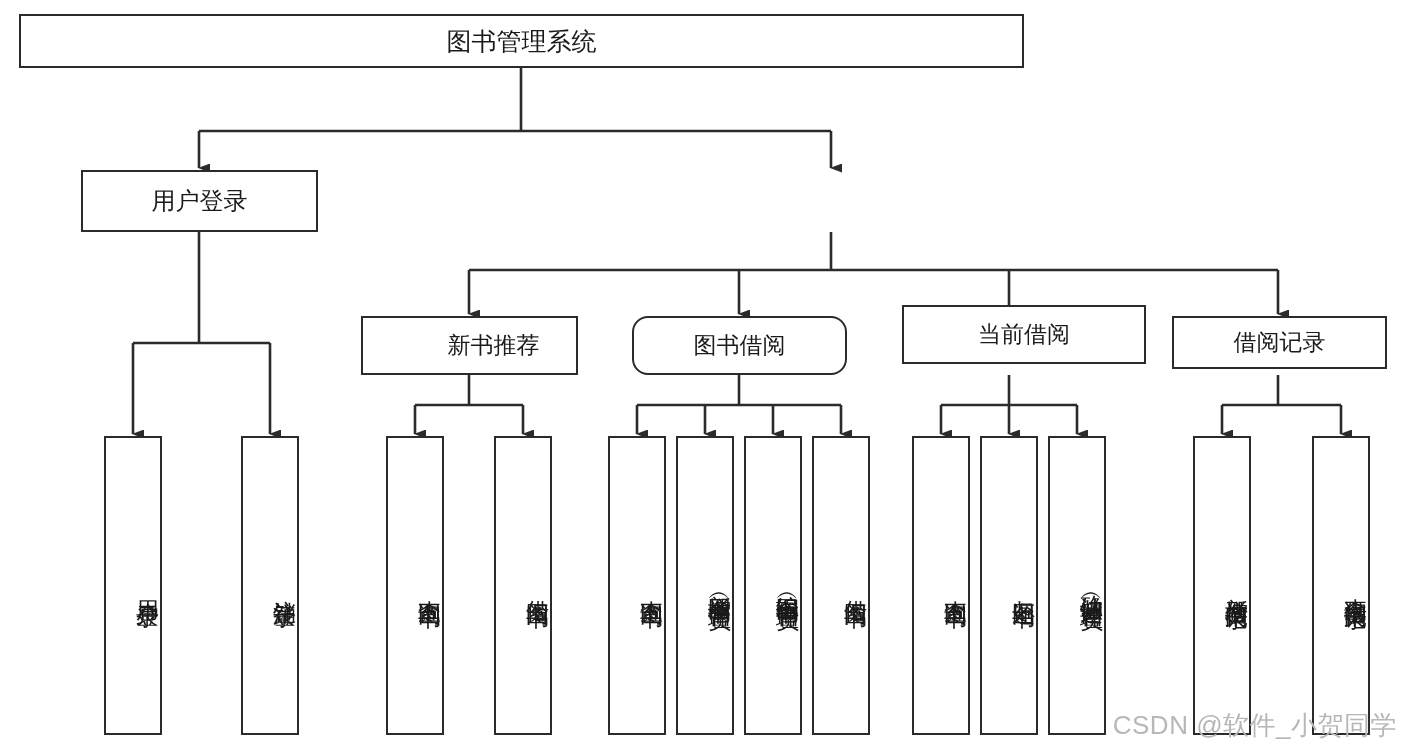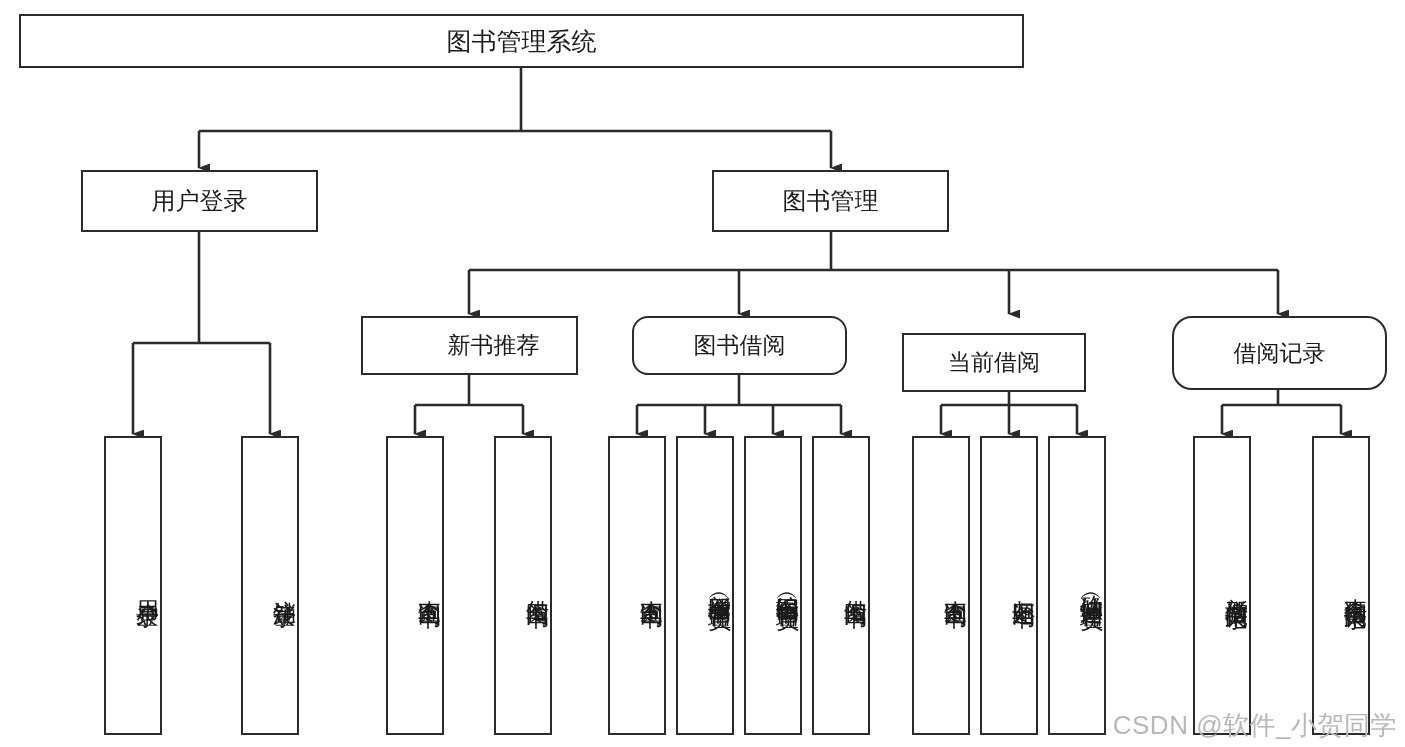--- a/index.html
+++ b/index.html
@@ -118,37 +118,34 @@
   </svg>
 
   <div class="node level0" style="left:19px; top:14px; width:1005px; height:54px;">
     <span class="node-label">图书管理系统</span>
   </div>
 
   <div class="node level1" style="left:81px; top:170px; width:237px; height:62px;">
     <span class="node-label">用户登录</span>
   </div>
 
-  <div class="node level1" style="left:712px; top:170px; width:237px; height:62px;">
-    <span class="node-label">图书管理</span>
-  </div>
 
   <div class="node level2" style="left:361px; top:316px; width:217px; height:59px;padding-left:48px;">
     <span class="node-label">新书推荐</span>
   </div>
 
   <div class="node level2" style="left:632px; top:316px; width:215px; height:59px;border-radius:16px;">
     <span class="node-label">图书借阅</span>
   </div>
 
-  <div class="node level2" style="left:902px; top:333px; width:184px; height:59px;">
+  <div class="node level2" style="left:902px; top:305px; width:244px; height:59px;">
     <span class="node-label">当前借阅</span>
   </div>
 
-  <div class="node level2" style="left:1172px; top:316px; width:215px; height:74px;border-radius:20px;">
+  <div class="node level2" style="left:1172px; top:316px; width:215px; height:53px;">
     <span class="node-label">借阅记录</span>
   </div>
 
   <div class="node leaf" style="left:104px; top:436px; width:58px; height:299px;">
     <span class="node-label">用户登录</span>
   </div>
 
   <div class="node leaf" style="left:241px; top:436px; width:58px; height:299px;">
     <span class="node-label">注销登录</span>
   </div>

